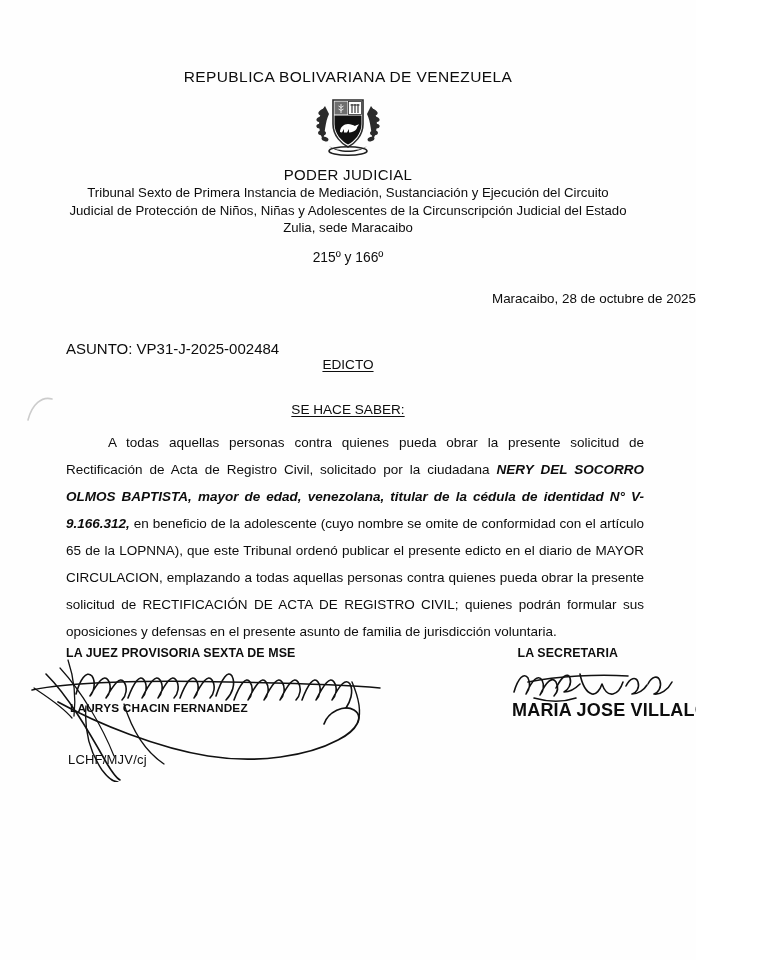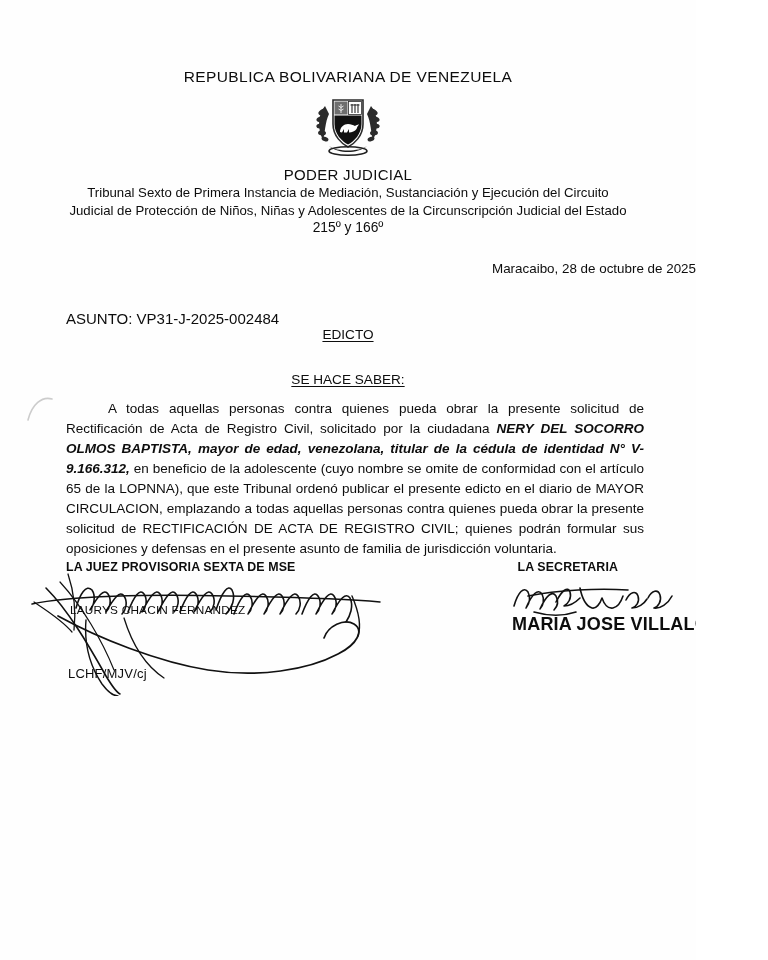--- a/index.html
+++ b/index.html
@@ -60,21 +60,21 @@
     text-align: center;
     font-size: 13.2px;
     line-height: 17.5px;
     margin-top: 1px;
     padding: 0 25px;
   }
 
   .years {
     text-align: center;
     font-size: 13.8px;
-    margin-top: 1px;
+    margin-top: 13px;
   }
 
   .city-date {
     text-align: right;
     font-size: 13.4px;
     margin-top: 26px;
   }
 
   .asunto {
     font-size: 15px;
@@ -93,21 +93,21 @@
 
   .sabe {
     text-align: center;
     font-size: 13.6px;
     margin-top: 30px;
   }
 
   .body-text {
     margin: 12px 52px 0 66px;
     font-size: 13.5px;
-    line-height: 20px;
+    line-height: 27px;
     text-align: justify;
     text-indent: 42px;
   }
   .body-text b {
     font-weight: bold;
     font-style: italic;
   }
 
   .sign-row {
     display: flex;
@@ -119,23 +119,23 @@
   }
 
   .sign-area {
     position: relative;
     height: 160px;
   }
 
   .judge-name {
     position: absolute;
     left: 70px;
-    top: 29px;
+    top: 41px;
     font-size: 11.8px;
-    font-weight: normal;
+    font-weight: bold;
     letter-spacing: 0.2px;
     white-space: nowrap;
   }
   .ref-initials {
     position: absolute;
     left: 68px;
     top: 92px;
     font-size: 13px;
     letter-spacing: 0.2px;
   }
@@ -207,20 +207,21 @@
 
     <path d="M18 52 C 28 60, 46 60, 56 52 C 48 58, 26 58, 18 52 Z" fill="#1f1f1f"></path>
     <ellipse cx="37" cy="57" rx="19" ry="4.2" fill="none" stroke="#1f1f1f" stroke-width="1.6"></ellipse>
   </svg>
 
   <div class="poder">PODER JUDICIAL</div>
 
   <div class="court-lines">
     <div>Tribunal Sexto de Primera Instancia de Mediación, Sustanciación y Ejecución del Circuito</div>
     <div>Judicial de  Protección de Niños, Niñas y Adolescentes de la Circunscripción Judicial del Estado</div>
+    <div>Zulia, sede Maracaibo</div>
   </div>
 
   <div class="years">215º y 166º</div>
 
   <div class="city-date">Maracaibo, 28 de octubre de 2025</div>
 
   <div class="asunto">ASUNTO: VP31-J-2025-002484</div>
 
   <div class="edicto">
     <span>EDICTO</span>

